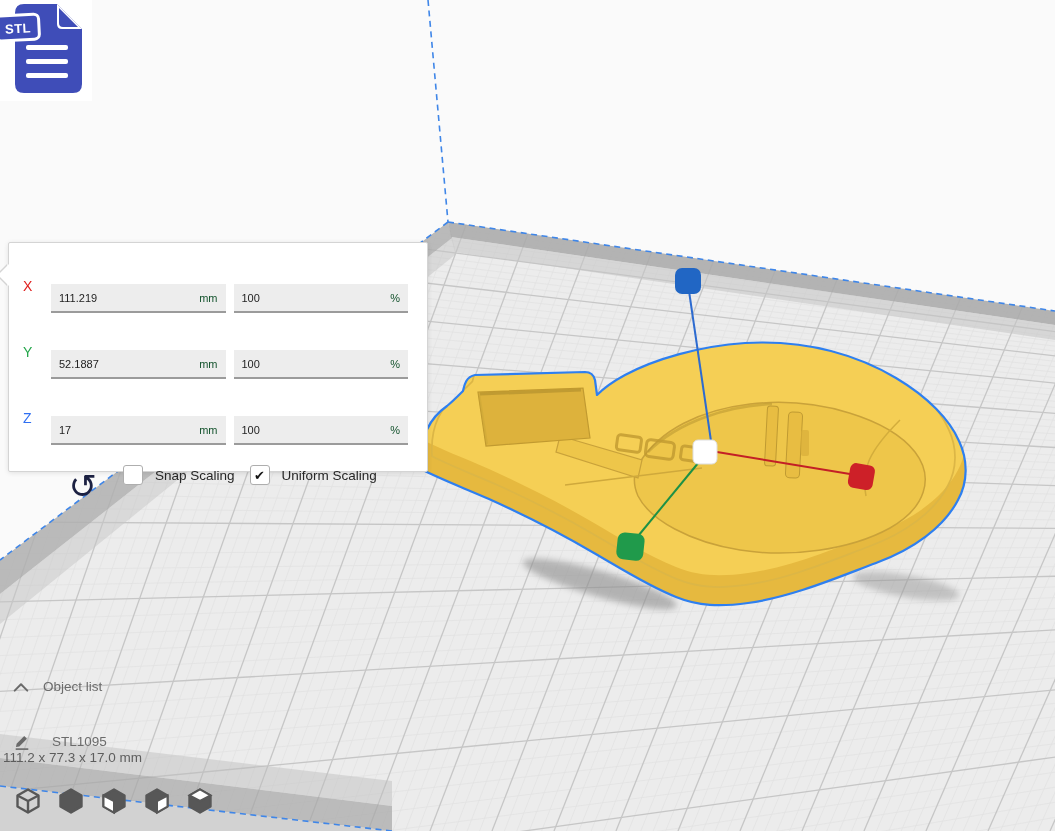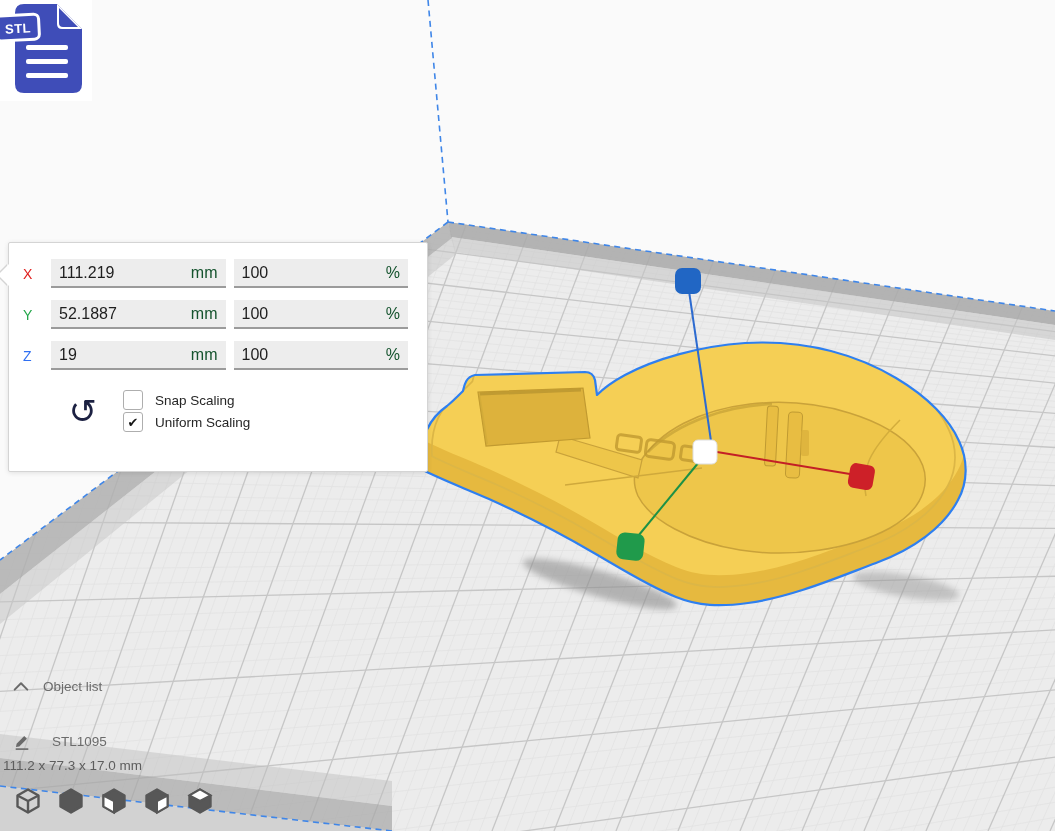--- a/index.html
+++ b/index.html
@@ -21,43 +21,43 @@
     border-top:11px solid transparent;border-bottom:11px solid transparent;
     border-right:11px solid #ffffff;
     filter:drop-shadow(-1.4px 0 0 #d4d4d4);
   }
   .srow{display:flex;align-items:center;gap:8px;margin-bottom:12px;}
   .axis{width:20px;font-size:14px;flex:none;}
   .axis-x{color:#e0201f;} .axis-y{color:#23a64a;} .axis-z{color:#2f6ff2;}
   .field{
     flex:1;height:27px;background:#ededed;border-bottom:2px solid #9b9b9b;
     display:flex;align-items:center;justify-content:space-between;
-    padding:0 8px;font-size:16px;color:#1e1e1e;cursor:text;
+    padding:0 8px;font-size:11px;color:#1e1e1e;cursor:text;margin-top:25px;
   }
   .field .unit{color:#14532d;}
   .panel-bottom{display:flex;align-items:flex-start;margin-top:20px;padding-left:38px;}
   .reset-btn{
     border:none;background:none;cursor:pointer;padding:0;margin-top:4px;
     font:34px "DejaVu Sans",sans-serif;color:#1c2142;line-height:34px;width:44px;text-align:center;
   }
-  .checks{margin-left:18px;display:flex;flex-direction:column;gap:2px;}
+  .checks{margin-left:18px;display:flex;flex-direction:row;gap:15px;}
   .chk-row{display:flex;align-items:center;gap:12px;cursor:pointer;}
   .cb{
     width:18px;height:18px;border:1.6px solid #aeaeae;border-radius:3px;background:#fff;
     display:inline-flex;align-items:center;justify-content:center;flex:none;
   }
   .cb .tick{display:none;font:bold 13px "DejaVu Sans",sans-serif;color:#141414;line-height:1;}
   .cb.on .tick{display:block;}
   .chk-label{font-size:13.5px;color:#262626;}
 
   
-  .objlist-header{position:absolute;left:12px;top:679px;z-index:20;display:flex;align-items:flex-start;gap:13px;cursor:pointer;}
+  .objlist-header{position:absolute;left:12px;top:679px;z-index:20;display:flex;align-items:center;gap:13px;cursor:pointer;}
   .objlist-header .lbl,.obj-item .lbl{font-size:13.5px;color:#6b6b6b;}
   .obj-item{position:absolute;left:13px;top:732px;z-index:20;display:flex;align-items:center;gap:21px;cursor:pointer;}
-  .model-dims{position:absolute;left:3px;top:750px;z-index:20;font-size:13.5px;color:#5d5d5d;margin-top:8px;}
+  .model-dims{position:absolute;left:3px;top:750px;z-index:20;font-size:13.5px;color:#5d5d5d;}
   .view-toolbar{position:absolute;left:13px;top:787px;z-index:20;display:flex;gap:13px;}
   .view-btn{width:30px;height:28px;padding:0;border:none;background:none;cursor:pointer;}
 
   .file-icon-box{position:absolute;left:0;top:0;width:92px;height:101px;background:#ffffff;z-index:10;}
 </style>
 </head>
 <body>
 
 <div class="viewport">
 
@@ -440,21 +440,21 @@
       </div>
       <div class="field">
         <span class="val">100</span>
         <span class="unit">%</span>
       </div>
     </div>
 
     <div class="srow">
       <span class="axis axis-z">Z</span>
       <div class="field">
-        <span class="val">19</span>
+        <span class="val">17</span>
         <span class="unit">mm</span>
       </div>
       <div class="field">
         <span class="val">100</span>
         <span class="unit">%</span>
       </div>
     </div>
 
     <div class="panel-bottom">
       <button class="reset-btn">↺</button>

